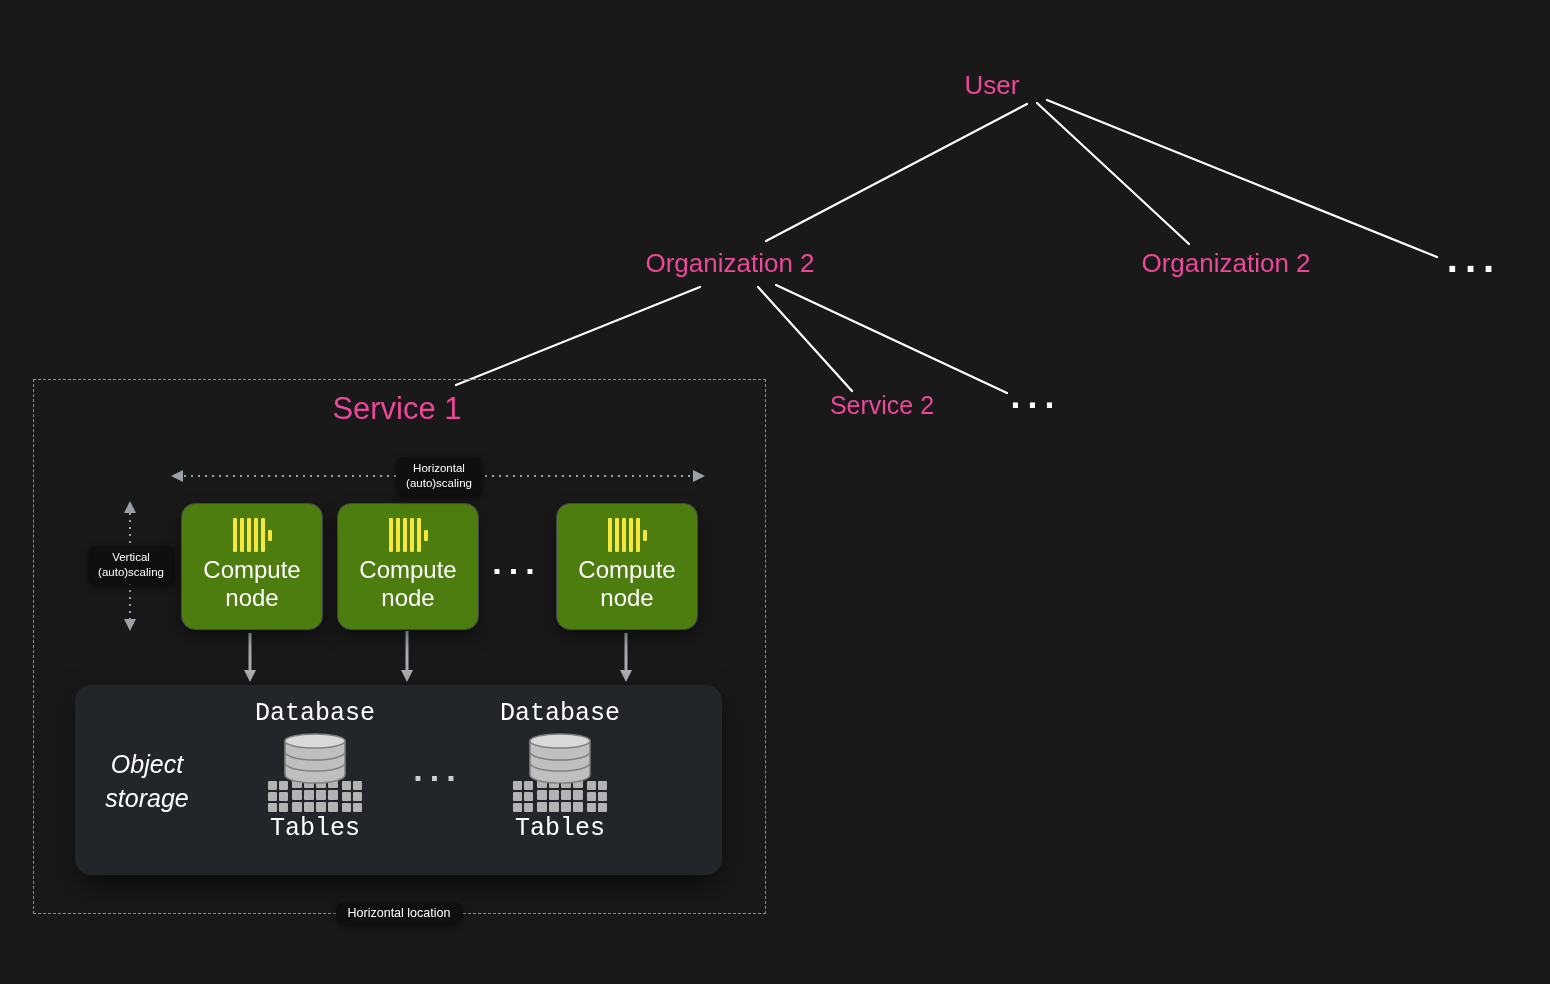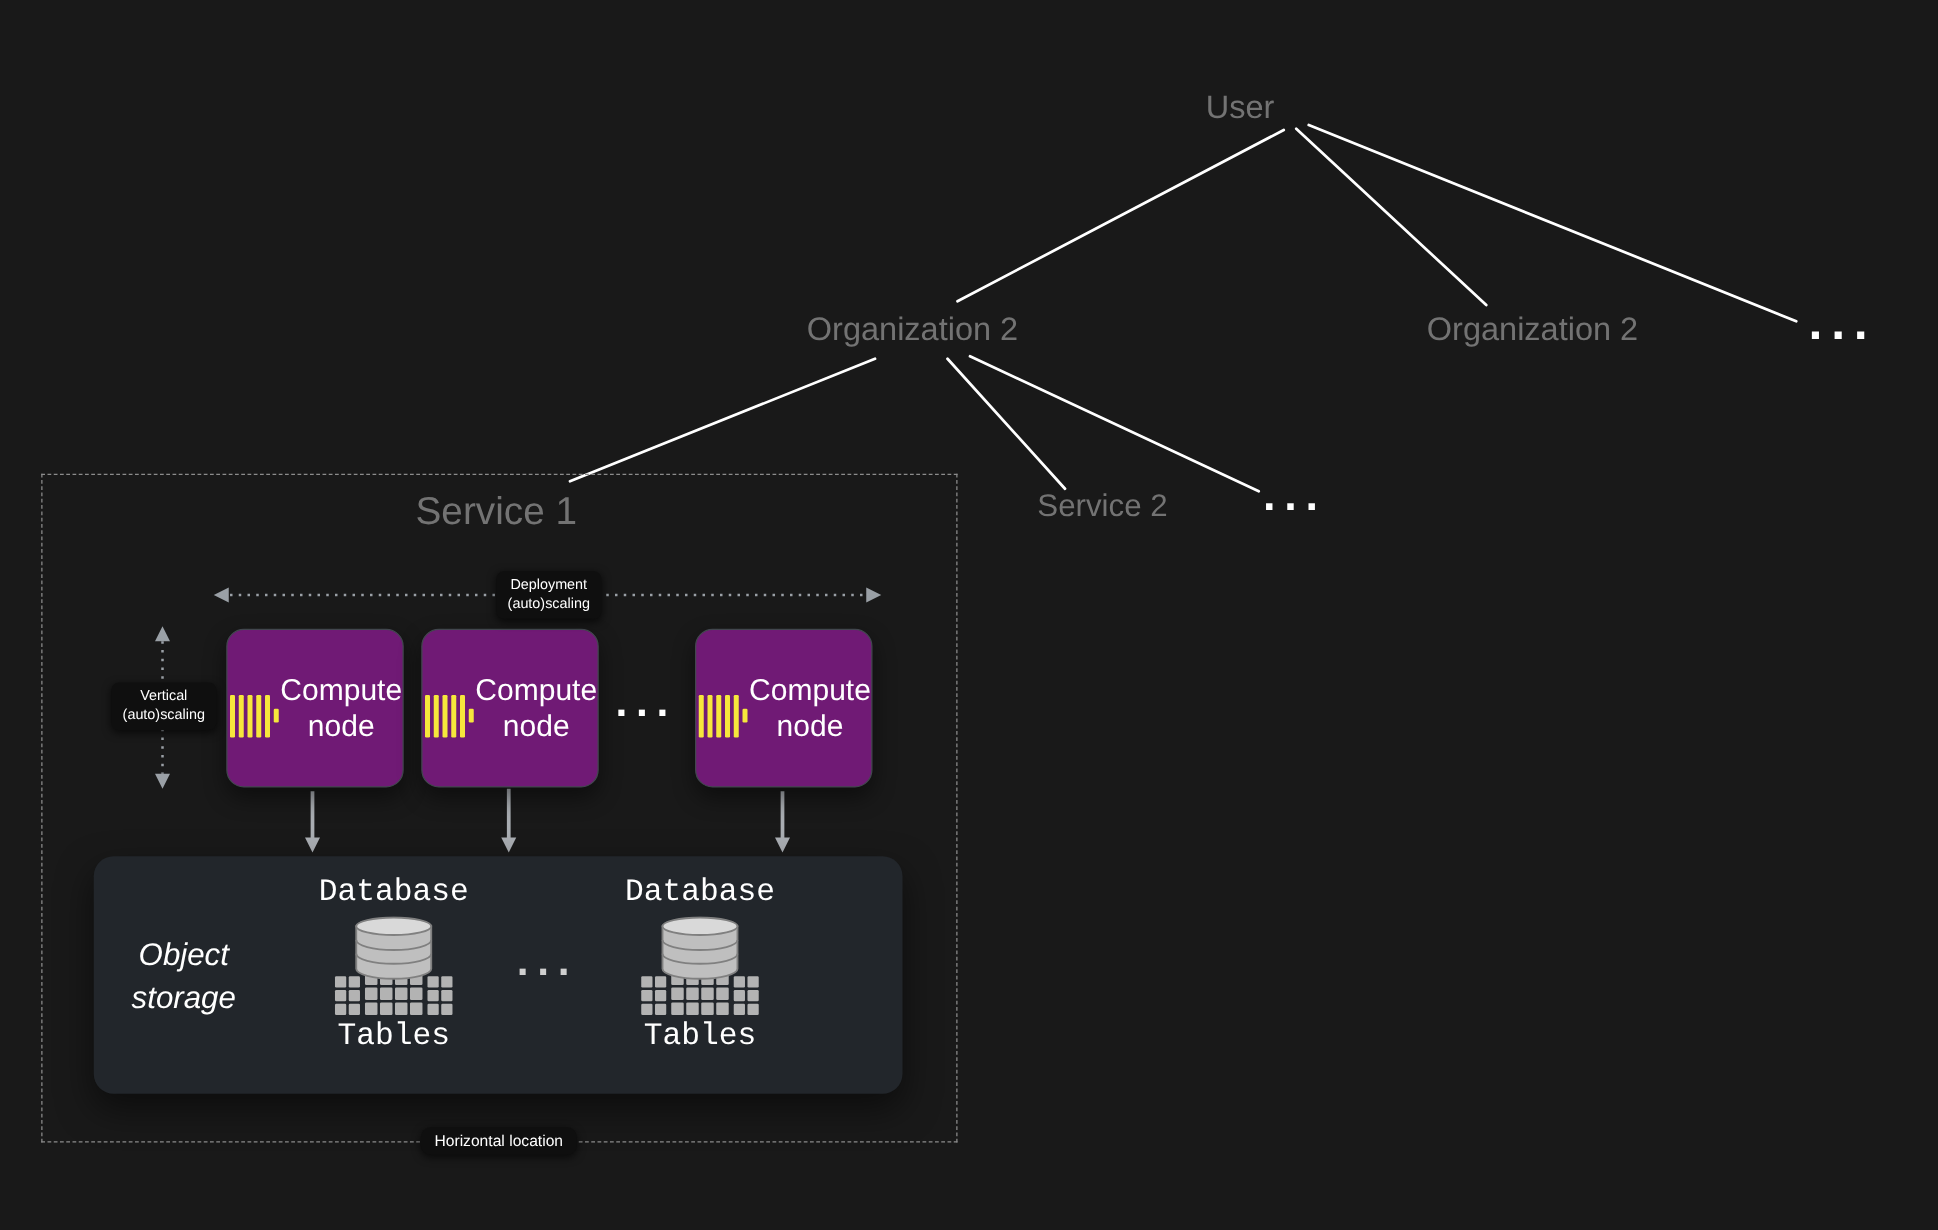--- a/index.html
+++ b/index.html
@@ -2,21 +2,21 @@
 <html><head>
 <meta charset="utf-8">
 <style>
   html,body{margin:0;padding:0;background:#191919;}
   .canvas{
     position:relative;width:1550px;height:984px;background:#191919;
     font-family:"Liberation Sans","DejaVu Sans",sans-serif;color:#fff;overflow:hidden;
   }
   svg.overlay{position:absolute;left:0;top:0;z-index:1;}
   .label{position:absolute;transform:translateX(-50%);white-space:nowrap;z-index:3;
-         font-size:26px;font-weight:400;color:#737373;}
+         font-size:26px;font-weight:400;color:#ec4899;}
   .dots{position:absolute;transform:translateX(-50%);z-index:3;color:#fff;
         font-size:40px;font-weight:700;letter-spacing:7px;line-height:1;}
   
   .user-label{left:992px;top:70px;}
   .org1-label{left:730px;top:248px;}
   .org2-label{left:1226px;top:248px;}
   .org-dots{left:1474px;top:238px;}
   .service2-label{left:882px;top:391px;font-size:25px;}
   .service-dots{left:1036px;top:378px;font-size:36px;}
   
@@ -24,24 +24,24 @@
     border:1px dashed #8c8c8c;z-index:2;}
   .service1-label{left:397px;top:391px;font-size:31px;}
   
   .badge{position:absolute;transform:translate(-50%,-50%);z-index:4;background:#0f0f0f;
     color:#fff;border-radius:6px;text-align:center;font-size:11.5px;line-height:1.3;
     padding:4px 9px;box-shadow:0 2px 7px rgba(0,0,0,.65);white-space:nowrap;}
   .h-badge{left:439px;top:476px;}
   .v-badge{left:131px;top:565px;}
   .deployment-badge{left:399px;top:913px;font-size:12.5px;border-radius:8px;padding:3px 11px;}
   
-  .compute-node{position:absolute;width:140px;height:125px;background:#701a75;
+  .compute-node{position:absolute;width:140px;height:125px;background:#4d7c0f;
     border:1px solid #42474e;border-radius:14px;z-index:3;
     box-shadow:0 8px 18px rgba(0,0,0,.45);
-    display:flex;flex-direction:row;align-items:center;justify-content:flex-start;}
+    display:flex;flex-direction:column;align-items:center;justify-content:flex-start;}
   .node1{left:181px;top:503px;}
   .node2{left:337px;top:503px;}
   .node3{left:556px;top:503px;}
   .ch-icon{display:flex;align-items:center;height:38px;margin-top:12px;}
   .ch-icon i{display:block;width:4px;height:34px;background:#f6e73c;margin:0 1.5px;border-radius:1px;}
   .ch-icon i.short{height:11px;}
   .node-label{font-size:24px;line-height:1.18;text-align:center;width:112px;margin-top:2px;}
   .compute-dots{left:517px;top:545px;font-size:34px;color:#fff;}
   
   .storage-box{position:absolute;left:75px;top:685px;width:647px;height:190px;
@@ -106,21 +106,21 @@
   <div class="label org1-label">Organization 2</div>
   <div class="label org2-label">Organization 2</div>
   <div class="dots org-dots">...</div>
   <div class="label service2-label">Service 2</div>
   <div class="dots service-dots">...</div>
 
   <div class="deployment-box"></div>
   <div class="label service1-label">Service 1</div>
 
   <div class="badge h-badge">
-    <div>Deployment</div>
+    <div>Horizontal</div>
     <div>(auto)scaling</div>
   </div>
   <div class="badge v-badge">
     <div>Vertical</div>
     <div>(auto)scaling</div>
   </div>
 
   <div class="compute-node node1">
     <div class="ch-icon">
       <i></i>

